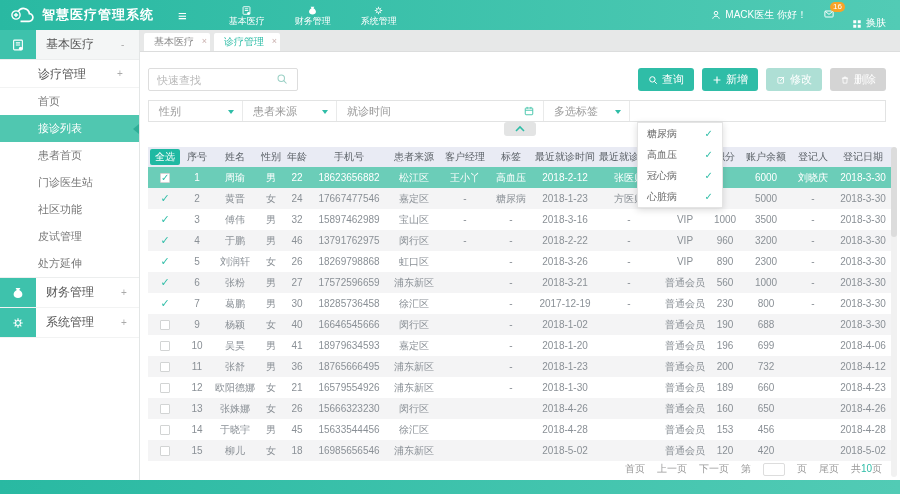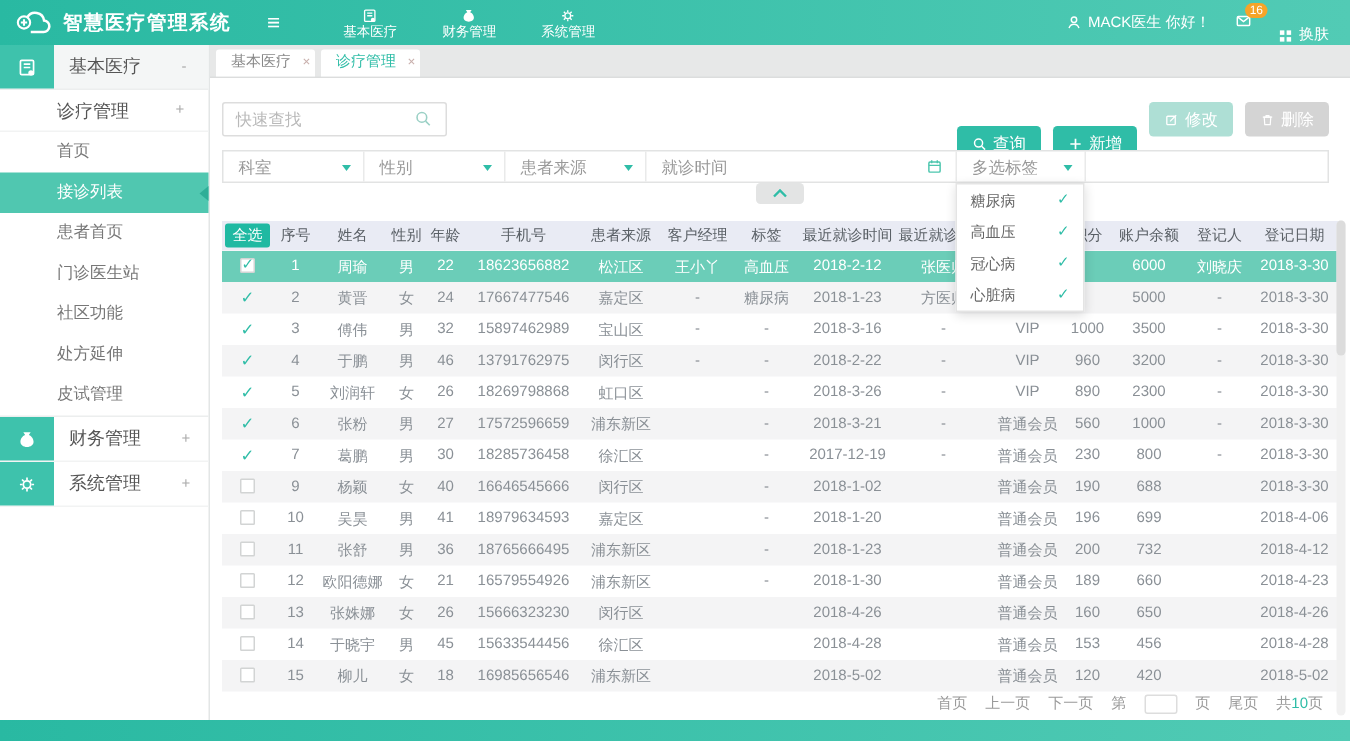--- a/index.html
+++ b/index.html
@@ -56,21 +56,21 @@
   
   .content { position:absolute; left:140px; right:0; top:52px; bottom:14px; background:#fff; }
   .search-input { position:absolute; left:8px; top:16px; width:150px; height:23px; border:1px solid #ddd;
     border-radius:2px; font-size:11px; color:#555; padding:0 34px 0 8px; outline:none; font-family:inherit; }
   .search-input::placeholder { color:#b9b9b9; }
   .search-ic { position:absolute; left:136px; top:21px; color:#9ad0c5; }
   .toolbar-btns { position:absolute; right:14px; top:16px; display:flex; gap:8px; }
   .btn { height:23px; border:none; border-radius:3px; color:#fff; font-size:11px; padding:0 10px;
     display:flex; align-items:center; gap:4px; cursor:pointer; font-family:inherit; }
   .btn .ic svg { width:10px; height:10px; }
-  .btn.primary { background:#2fbda7;margin-top:16px; }
+  .btn.primary { background:#2fbda7; }
   .btn.disabled-teal { background:#aedfd5; cursor:default; }
   .btn.disabled-gray { background:#d4d4d4; cursor:default; }
 
   .filter-bar { position:absolute; left:8px; right:14px; top:48px; height:22px; border:1px solid #e2e3e3;
     display:flex; background:#fff; }
   .filter-cell { border-right:1px solid #e9eaea; position:relative; display:flex; align-items:center;
     padding-left:10px; font-size:11px; color:#999; flex:none; cursor:pointer; }
   .filter-cell:last-child { border-right:none; flex:1; }
   .caret { position:absolute; right:8px; top:9px; width:0; height:0;
     border:3.5px solid transparent; border-top:4.5px solid #2fbda7; }
@@ -207,22 +207,22 @@
     <div class="side-group">
       <span>诊疗管理</span>
       <span class="side-hint">+</span>
     </div>
     <div id="sub-menu">
         <div class="sub-item">首页</div>
         <div class="sub-item active">接诊列表<span class="nub"></span></div>
         <div class="sub-item">患者首页</div>
         <div class="sub-item">门诊医生站</div>
         <div class="sub-item">社区功能</div>
+        <div class="sub-item">皮试管理</div>
         <div class="sub-item">处方延伸</div>
-        <div class="sub-item">皮试管理</div>
       </div>
     <div class="side-bottom" id="side-bottom">
         <div class="bottom-item">
           <span class="icon-box">
             <svg viewBox="0 0 16 16" fill="currentColor" stroke="none">
               <path d="M6.6 4.6L5.2 2.4h5.6L9.4 4.6C12 5.6 13 8.2 13 9.8c0 2.4-2.2 4-5 4s-5-1.6-5-4c0-1.6 1-4.2 3.6-5.2z"></path>
             </svg>
           </span>
           <span class="side-label">财务管理</span>
           <span class="side-hint">+</span>
@@ -285,24 +285,20 @@
             <svg viewBox="0 0 16 16" fill="none" stroke="currentColor" stroke-width="1.3">
               <path d="M4.5 5h7l-.6 8H5.1z"></path>
               <path d="M3 5h10M6.5 5V3.3h3V5"></path>
             </svg>
           </span>
           <span>删除</span>
         </button>
       </div>
 
     <div class="filter-bar" id="filter-bar">
-        <div class="filter-cell" style="width: 94px;">
-          <span>科室</span>
-          <span class="caret"></span>
-        </div>
         <div class="filter-cell" style="width: 94px;">
           <span>性别</span>
           <span class="caret"></span>
         </div>
         <div class="filter-cell" style="width: 94px;">
           <span>患者来源</span>
           <span class="caret"></span>
         </div>
         <div class="filter-cell" style="width: 207px;">
           <span>就诊时间</span>

